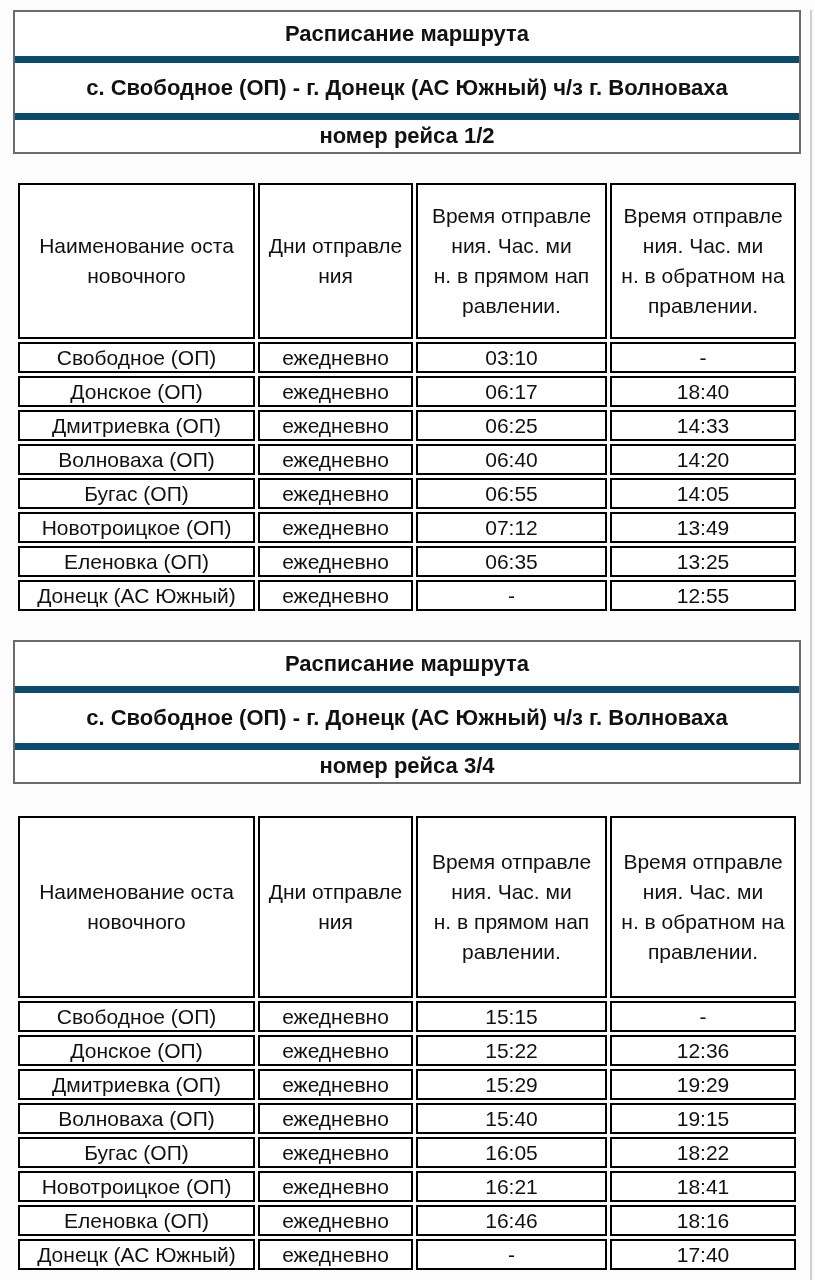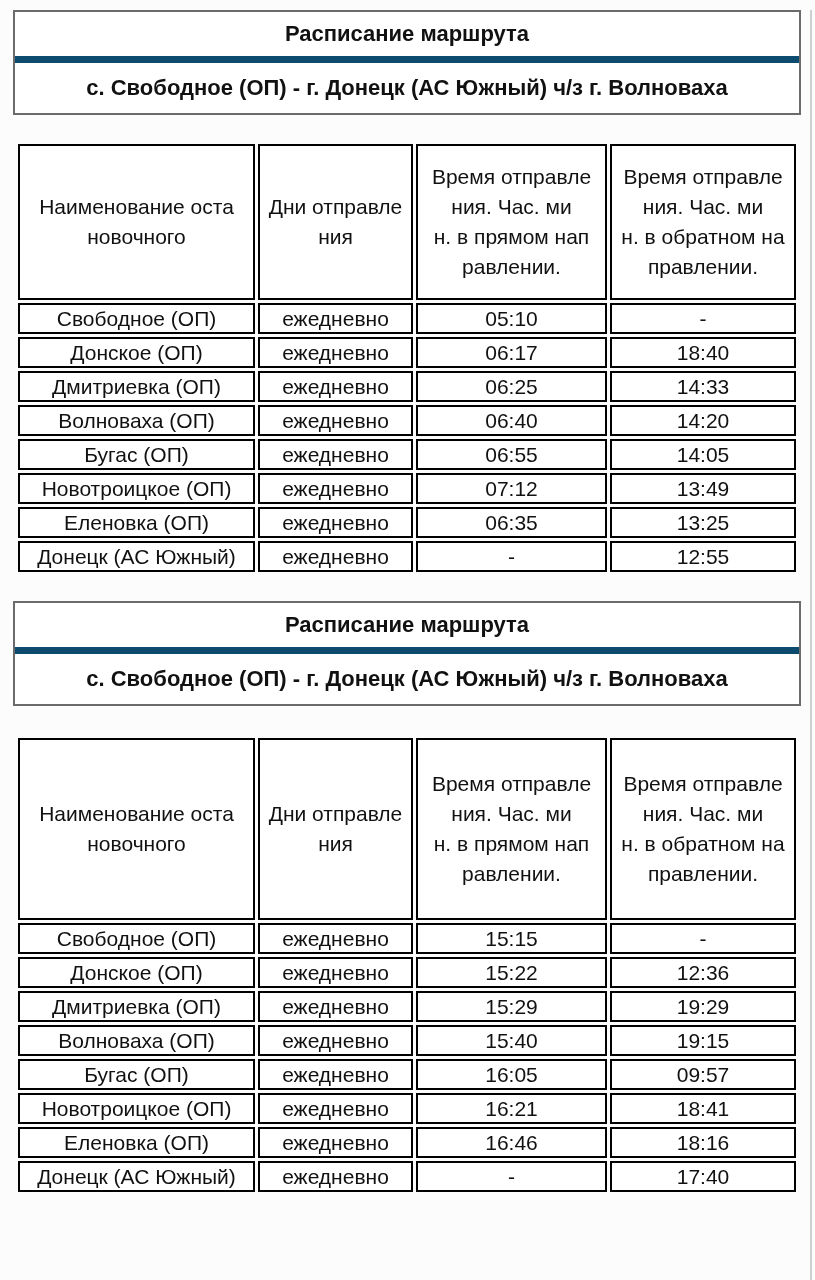--- a/index.html
+++ b/index.html
@@ -75,20 +75,21 @@
 </style>
 </head>
 <body>
 
 <div class="page">
 
   <div class="sec-a">
     <div class="title-block">
       <div class="t-row r1">Расписание маршрута</div>
       <div class="t-row r2">с. Свободное (ОП) - г. Донецк (АС Южный) ч/з г. Волноваха</div>
+      <div class="t-row r3">номер рейса 1/2</div>
     </div>
     <table class="schedule">
       <colgroup>
           <col class="c1">
           <col class="c2">
           <col class="c3">
           <col class="c4">
         </colgroup>
       <thead>
         <tr>
@@ -103,21 +104,21 @@
           <th>Время отправле
 ния. Час. ми
 н. в обратном на
 правлении.</th>
         </tr>
       </thead>
       <tbody>
           <tr>
             <td>Свободное (ОП)</td>
             <td>ежедневно</td>
-            <td>05:10</td>
+            <td>03:10</td>
             <td>-</td>
           </tr>
           <tr>
             <td>Донское (ОП)</td>
             <td>ежедневно</td>
             <td>06:17</td>
             <td>18:40</td>
           </tr>
           <tr>
             <td>Дмитриевка (ОП)</td>
@@ -156,20 +157,21 @@
             <td>12:55</td>
           </tr>
         </tbody>
     </table>
   </div>
 
   <div class="sec-b">
     <div class="title-block">
       <div class="t-row r1">Расписание маршрута</div>
       <div class="t-row r2">с. Свободное (ОП) - г. Донецк (АС Южный) ч/з г. Волноваха</div>
+      <div class="t-row r3">номер рейса 3/4</div>
     </div>
     <table class="schedule">
       <colgroup>
           <col class="c1">
           <col class="c2">
           <col class="c3">
           <col class="c4">
         </colgroup>
       <thead>
         <tr>
@@ -209,21 +211,21 @@
           <tr>
             <td>Волноваха (ОП)</td>
             <td>ежедневно</td>
             <td>15:40</td>
             <td>19:15</td>
           </tr>
           <tr>
             <td>Бугас (ОП)</td>
             <td>ежедневно</td>
             <td>16:05</td>
-            <td>09:57</td>
+            <td>18:22</td>
           </tr>
           <tr>
             <td>Новотроицкое (ОП)</td>
             <td>ежедневно</td>
             <td>16:21</td>
             <td>18:41</td>
           </tr>
           <tr>
             <td>Еленовка (ОП)</td>
             <td>ежедневно</td>

